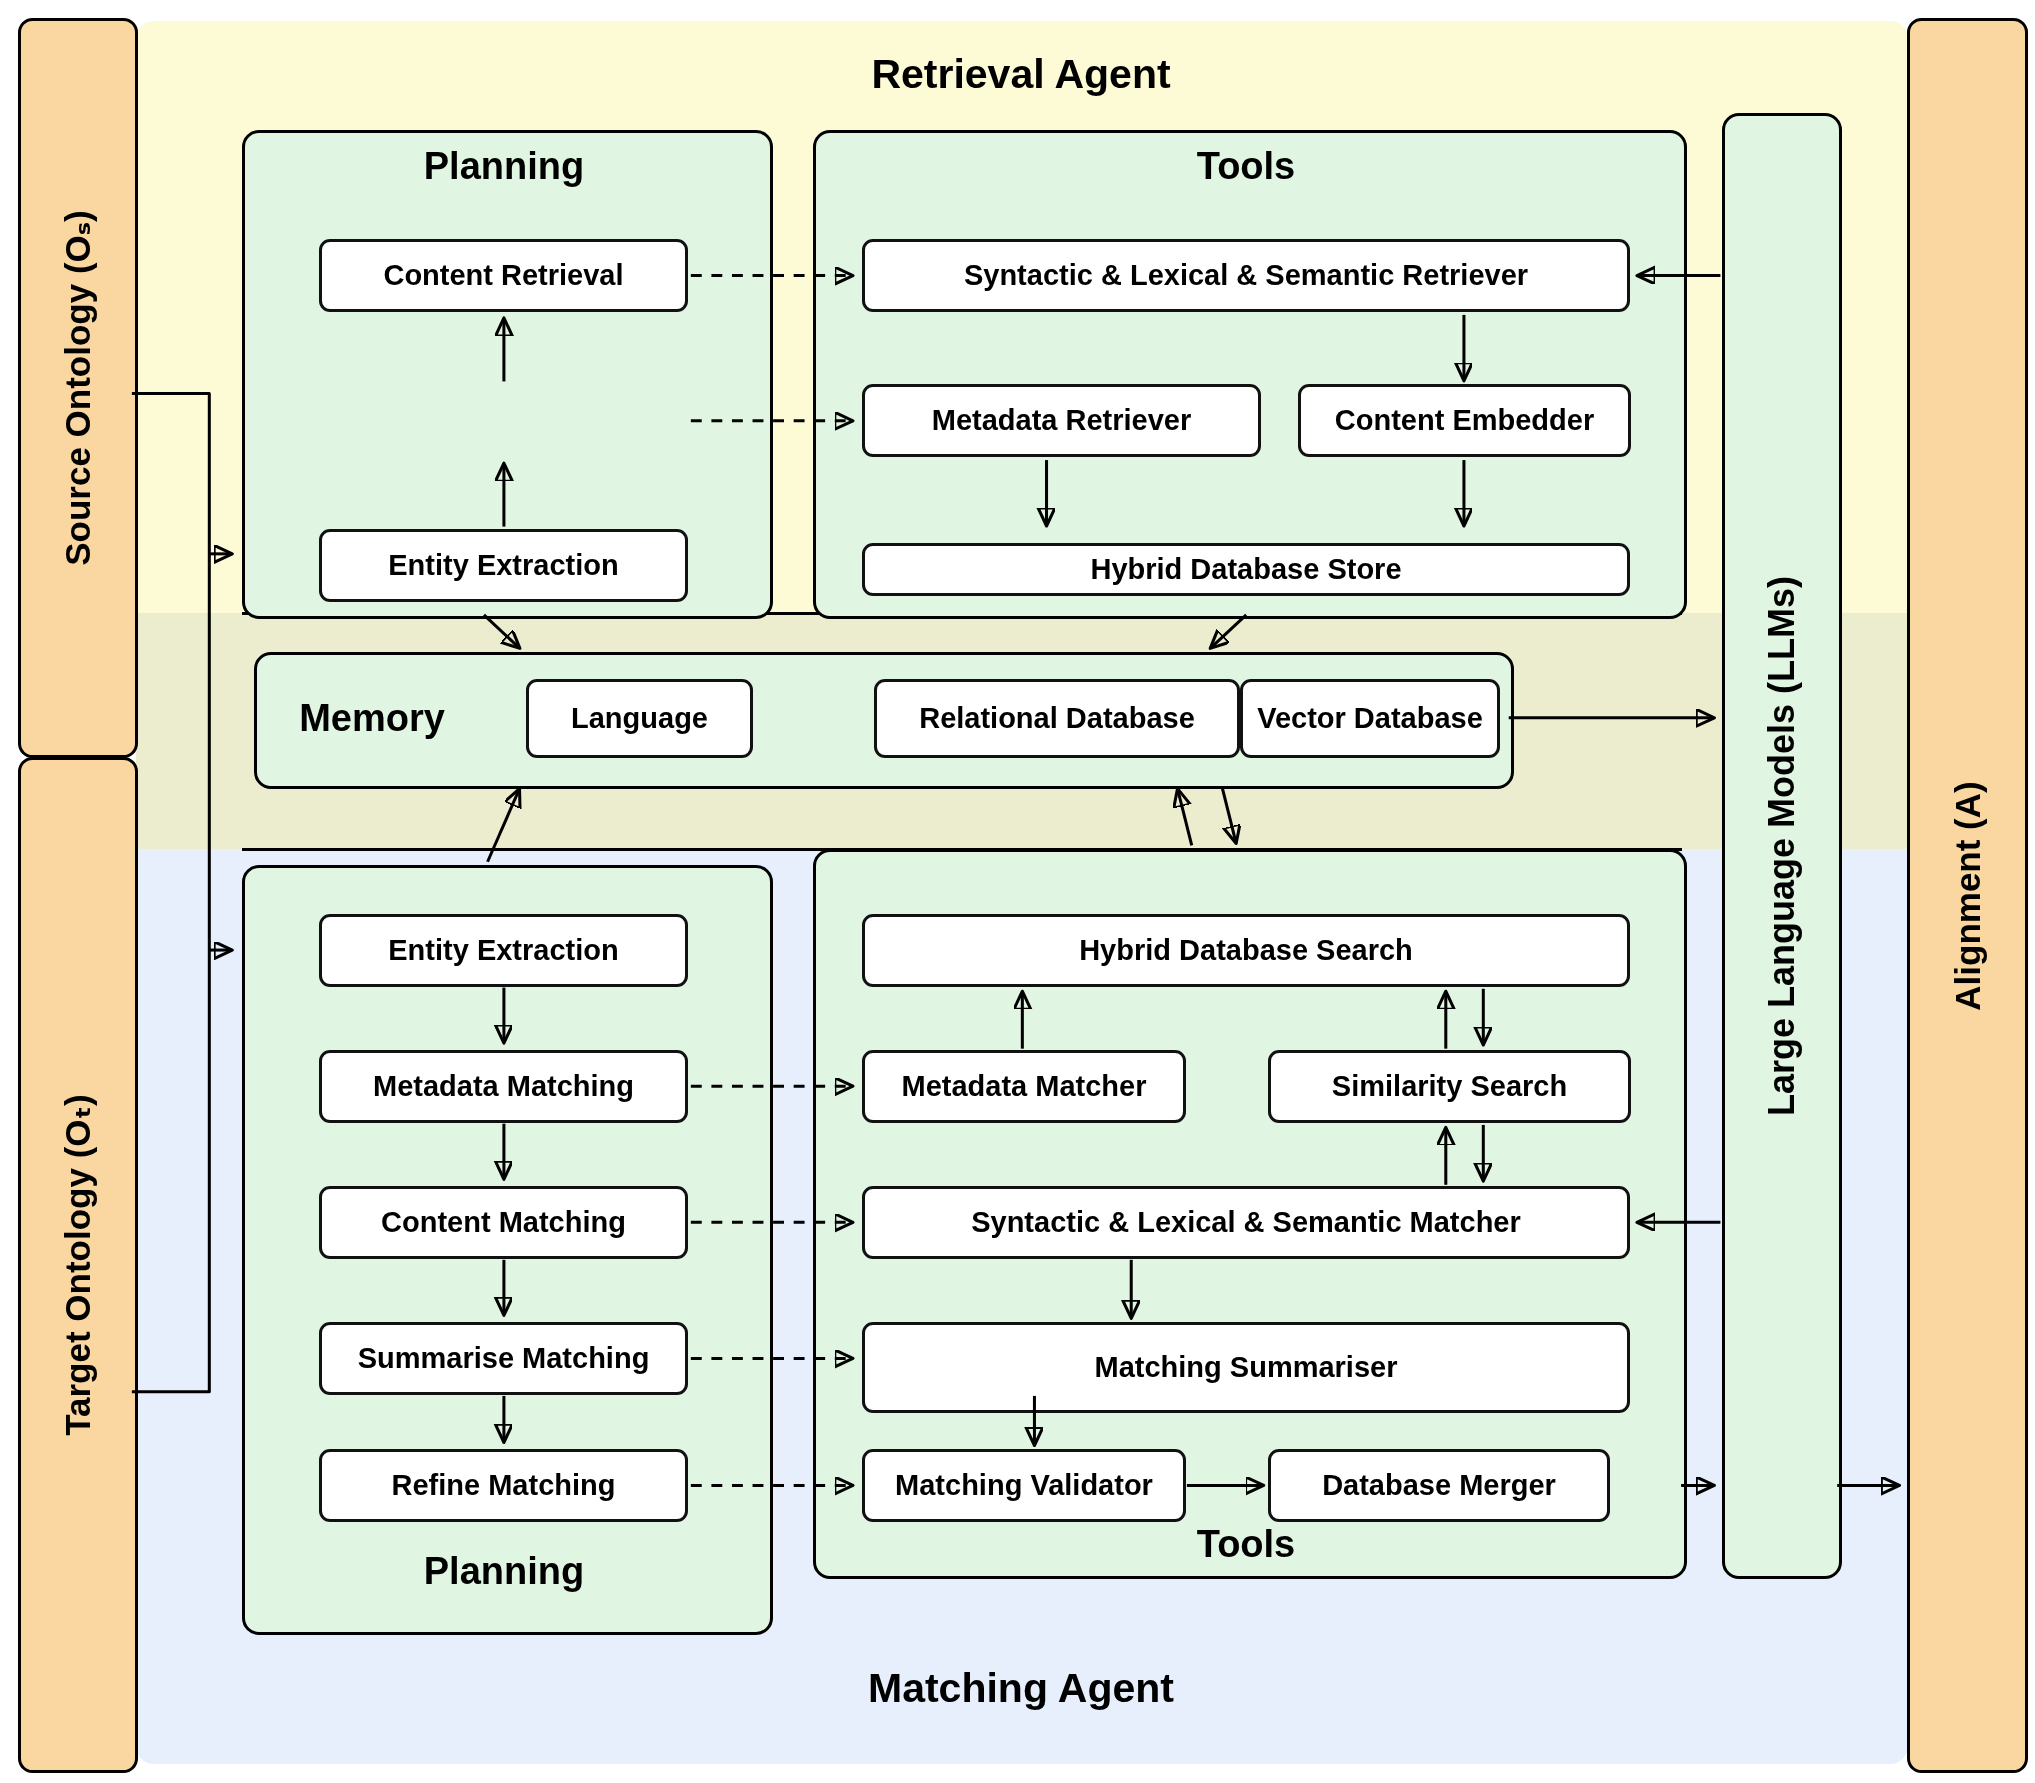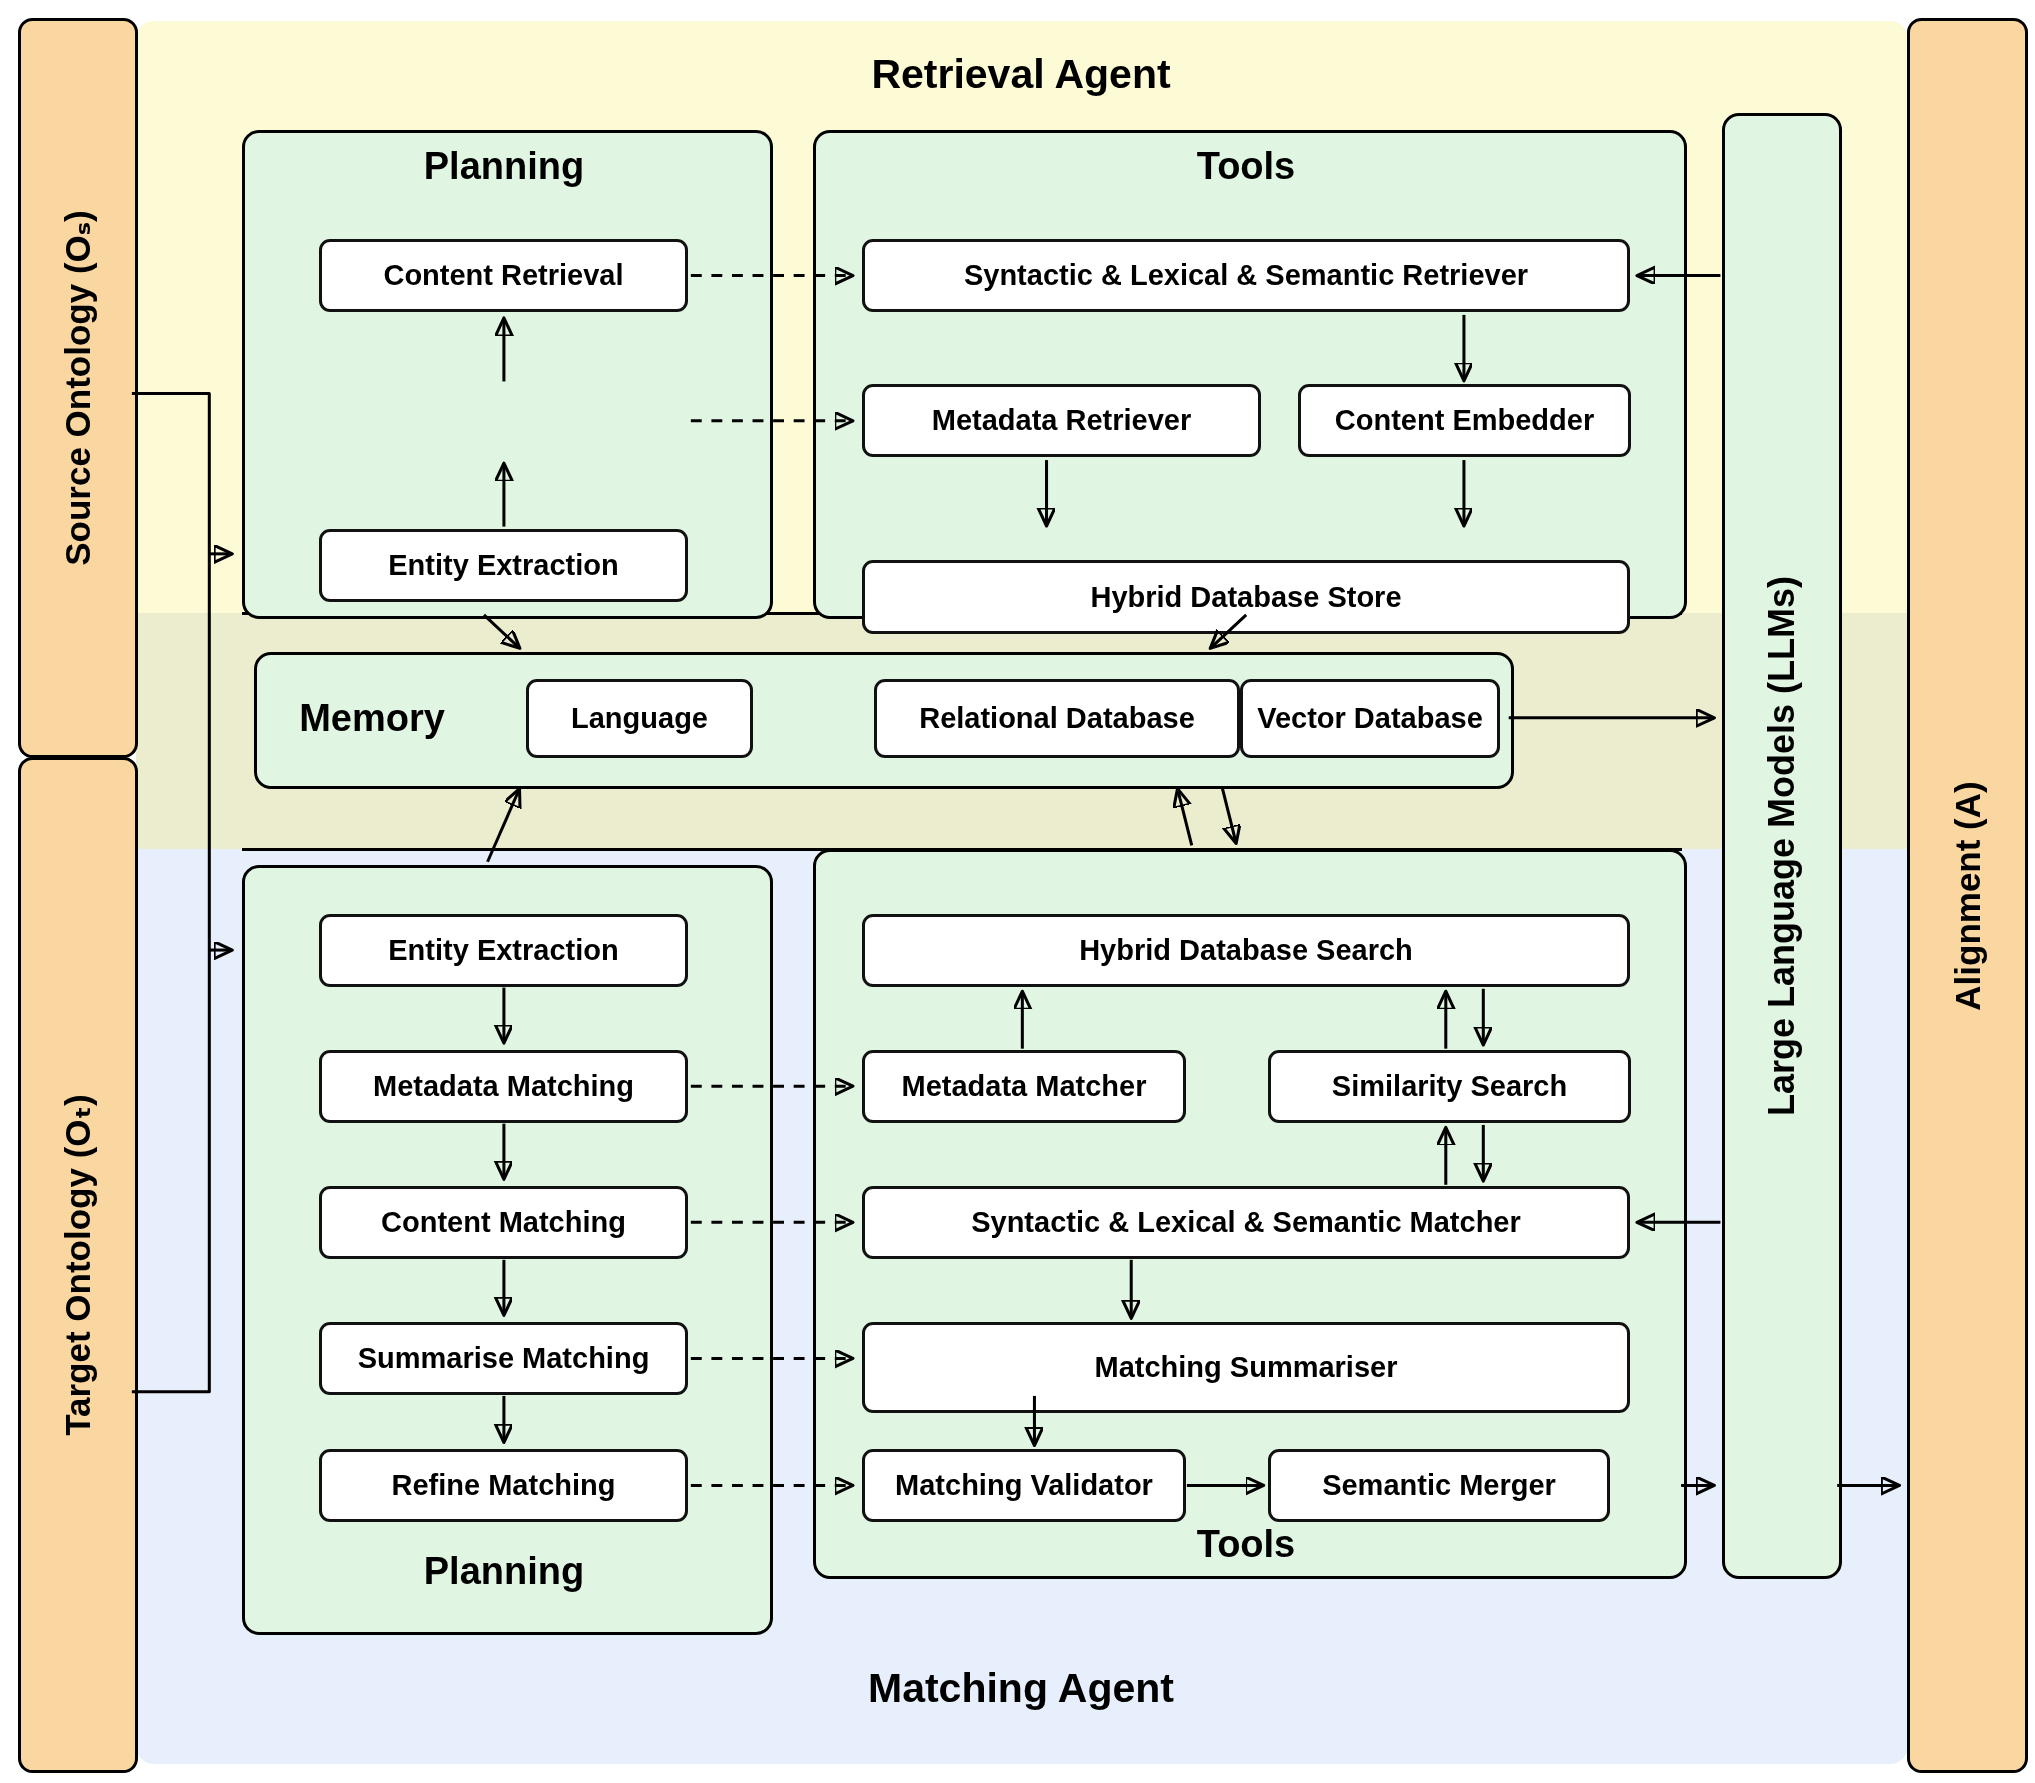--- a/index.html
+++ b/index.html
@@ -66,21 +66,21 @@
   <div class="title" style="left:1246px;top:145px">Tools</div>
   <div class="wbox" style="left:862px;top:239px;width:768px;height:73px">
       <span>Syntactic &amp; Lexical &amp; Semantic Retriever</span>
     </div>
   <div class="wbox" style="left:862px;top:384px;width:399px;height:73px">
       <span>Metadata Retriever</span>
     </div>
   <div class="wbox" style="left:1298px;top:384px;width:333px;height:73px">
       <span>Content Embedder</span>
     </div>
-  <div class="wbox" style="left:862px;top:560px;width:768px;height:74px">
+  <div class="wbox" style="left:862px;top:543px;width:768px;height:53px">
       <span>Hybrid Database Store</span>
     </div>
 
   <div class="gbox" style="left:254px;top:652px;width:1254px;height:131px"></div>
   <div class="title" style="left:372px;top:697px">Memory</div>
   <div class="wbox" style="left:526px;top:679px;width:227px;height:79px">
       <span>Language</span>
     </div>
   <div class="wbox" style="left:874px;top:679px;width:366px;height:79px">
       <span>Relational Database</span>
@@ -121,21 +121,21 @@
   <div class="wbox" style="left:862px;top:1186px;width:768px;height:73px">
       <span>Syntactic &amp; Lexical &amp; Semantic Matcher</span>
     </div>
   <div class="wbox" style="left:862px;top:1322px;width:768px;height:91px">
       <span>Matching Summariser</span>
     </div>
   <div class="wbox" style="left:862px;top:1449px;width:324px;height:73px">
       <span>Matching Validator</span>
     </div>
   <div class="wbox" style="left:1268px;top:1449px;width:342px;height:73px">
-      <span>Semantic Merger</span>
+      <span>Database Merger</span>
     </div>
 
   <svg class="arrows" viewBox="0 0 3364 2948">
     <defs>
       <marker id="ah" markerUnits="userSpaceOnUse" markerWidth="40" markerHeight="32" refX="28" refY="14" orient="auto">
         <path d="M0,0 L30,14 L0,28 z" fill="#000" stroke="none"></path>
       </marker>
     </defs>
 
     <path d="M218,650 H346 V2300 H218"></path>

